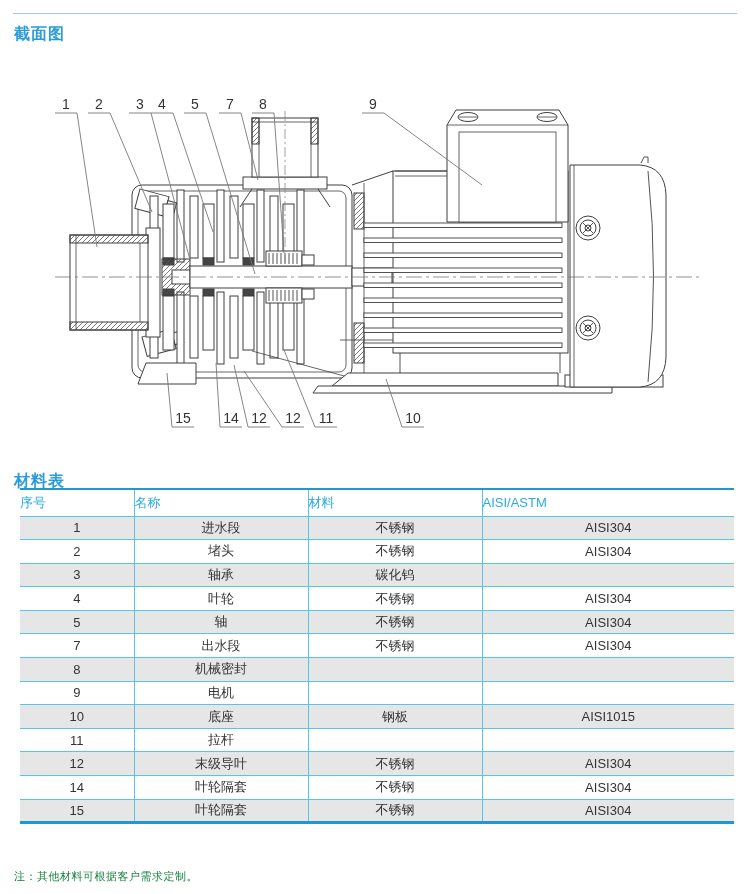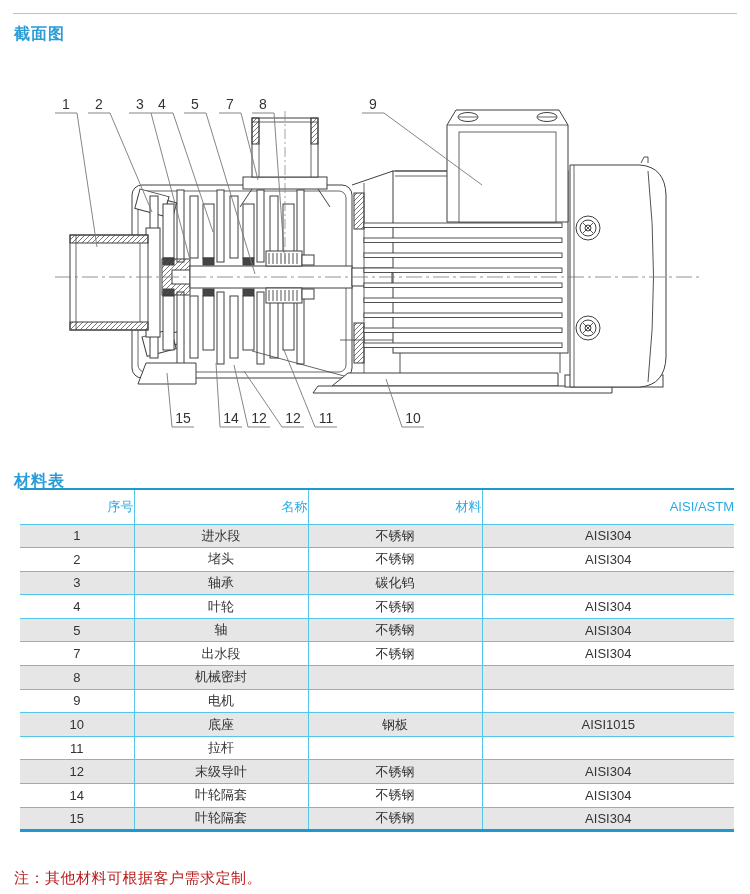--- a/index.html
+++ b/index.html
@@ -22,32 +22,32 @@
   }
   #title-section{top:24px;}
   #title-materials{top:471px;}
   #diagram-wrap{position:absolute;top:85px;left:0;width:750px;height:365px;}
   svg text{font:14px "Liberation Sans","DejaVu Sans",sans-serif;fill:#333;text-anchor:middle;}
   .materials{
     position:absolute;top:488px;left:20px;width:714px;
     border-collapse:collapse;table-layout:fixed;
   }
   .materials th{
-    height:35px;font-size:13px;font-weight:normal;color:var(--table-line);
+    height:27px;font-size:13px;font-weight:normal;color:var(--table-line);
     color:#29abe2;border-top:2px solid var(--table-strong);
-    border-bottom:1px solid var(--table-line);background:#fff;padding:0;text-align:right;
+    border-bottom:1px solid var(--table-line);background:#fff;padding:0;text-align:left;
   }
   .materials td{
     height:23.6px;font-size:13px;color:#333;text-align:center;padding:0 4px;
     border-bottom:1px solid var(--table-line);white-space:nowrap;overflow:hidden;
   }
   .materials th:not(:last-child),.materials td:not(:last-child){border-right:1px solid var(--table-line);}
   .materials tbody tr:nth-child(odd){background:var(--zebra);}
   .materials tbody tr:last-child td{border-bottom:3px solid var(--table-strong);}
-  .note{position:absolute;top:869px;left:14px;font-size:15px;color:#b91c1c;letter-spacing:.5px;}
+  .note{position:absolute;top:869px;left:14px;font-size:11px;color:#15803d;letter-spacing:.5px;}
 </style>
 </head>
 <body>
 
 <div class="top-rule"></div>
 
 <h1 class="sec-title" id="title-section">截面图</h1>
 
 <div id="diagram-wrap">
   <svg width="750" height="365" viewBox="0 0 750 365">

